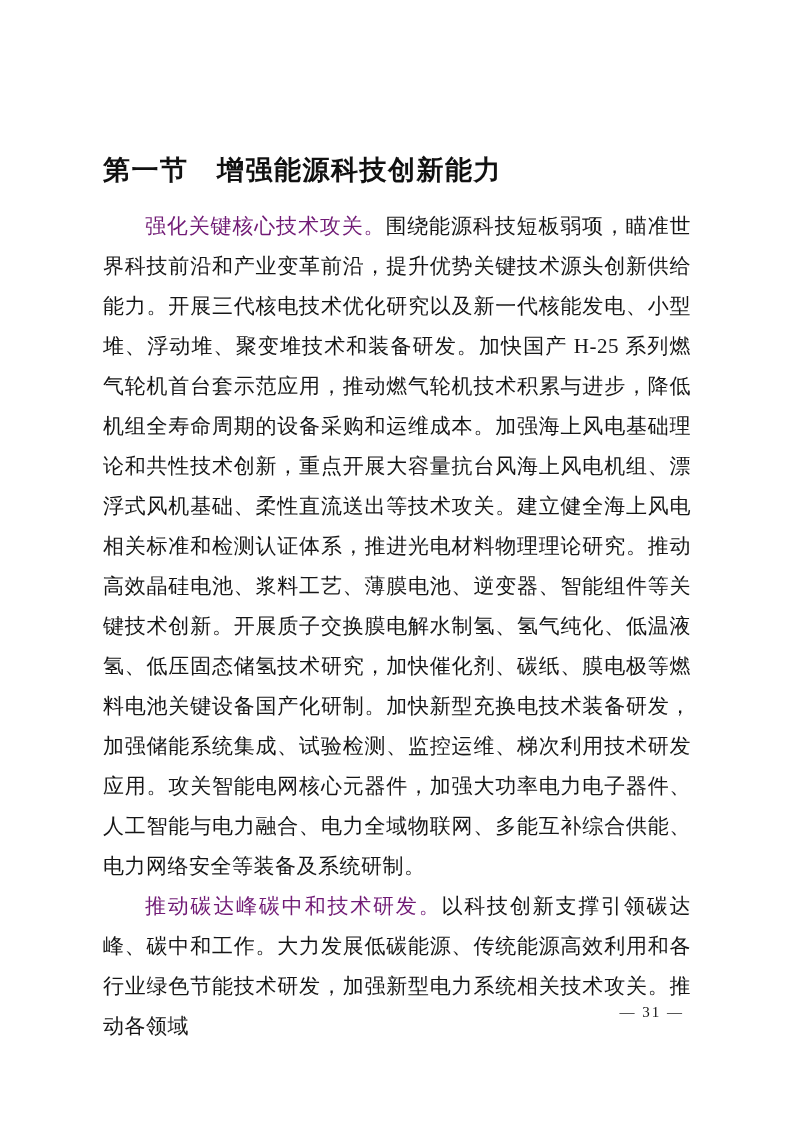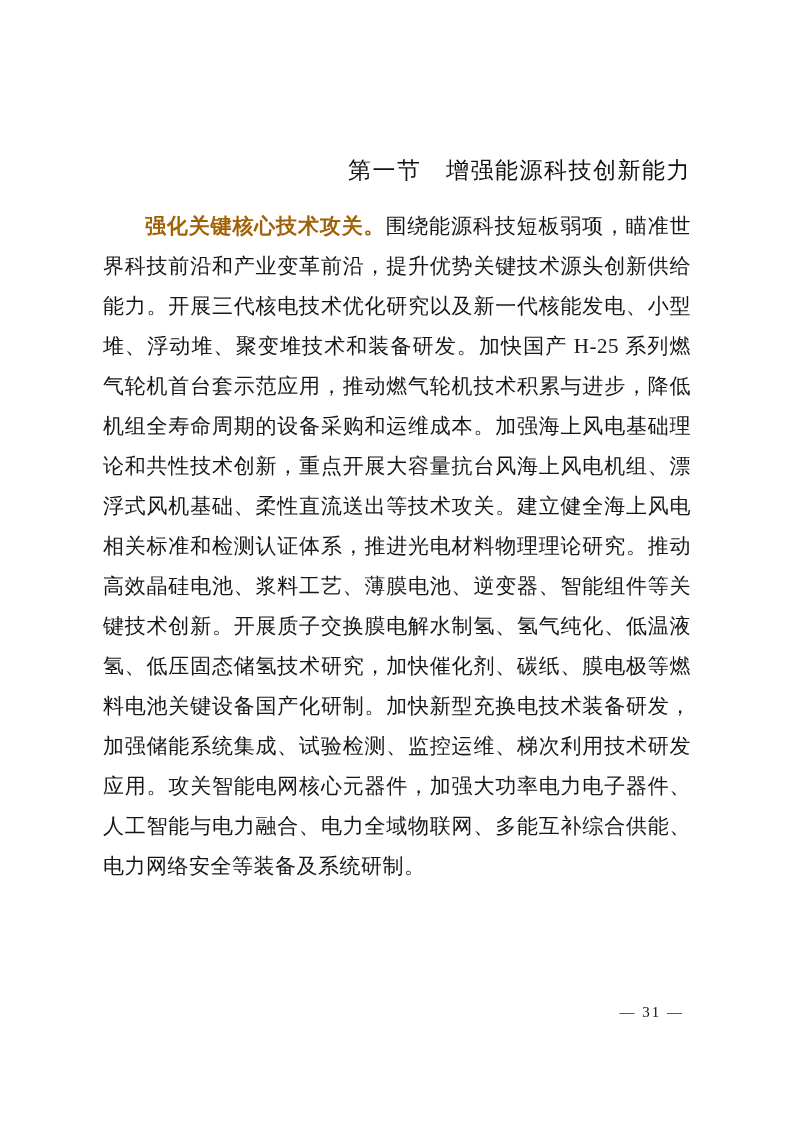--- a/index.html
+++ b/index.html
@@ -17,42 +17,42 @@
     color: #141414;
   }
   .content {
     position: absolute;
     left: 103px;
     top: 155px;
     width: 588px;
   }
   .section-title {
     font-family: "Liberation Sans", sans-serif;
-    font-weight: 400;
-    font-size: 23px;
+    font-weight: 700;
+    font-size: 27px;
     line-height: 30px;
     letter-spacing: 1.5px;
-    text-align: right;
+    text-align: left;
     color: #111111;
     margin: 0 0 21px 0;
   }
   .para {
     font-family: "Liberation Serif", serif;
     font-size: 21px;
     line-height: 40px;
     text-align: justify;
     text-justify: inter-character;
     text-indent: 2em;
     letter-spacing: 0.5px;
     margin: 0;
     color: #161616;
   }
   .para .lead {
-    font-weight: 700;
-    color: #a16207;
+    font-weight: 400;
+    color: #701a75;
   }
   .page-number {
     position: absolute;
     top: 1000px;
     right: 110px;
     font-family: "Liberation Serif", serif;
     font-size: 15px;
     line-height: 24px;
     letter-spacing: 2px;
     color: #141414;
@@ -63,16 +63,19 @@
 <body>
 
 <div class="page">
   <div class="content">
     <h1 class="section-title">第一节　增强能源科技创新能力</h1>
 
     <p class="para">
       <span class="lead">强化关键核心技术攻关。</span><span>围绕能源科技短板弱项，瞄准世界科技前沿和产业变革前沿，提升优势关键技术源头创新供给能力。开展三代核电技术优化研究以及新一代核能发电、小型堆、浮动堆、聚变堆技术和装备研发。加快国产 H-25 系列燃气轮机首台套示范应用，推动燃气轮机技术积累与进步，降低机组全寿命周期的设备采购和运维成本。加强海上风电基础理论和共性技术创新，重点开展大容量抗台风海上风电机组、漂浮式风机基础、柔性直流送出等技术攻关。建立健全海上风电相关标准和检测认证体系，推进光电材料物理理论研究。推动高效晶硅电池、浆料工艺、薄膜电池、逆变器、智能组件等关键技术创新。开展质子交换膜电解水制氢、氢气纯化、低温液氢、低压固态储氢技术研究，加快催化剂、碳纸、膜电极等燃料电池关键设备国产化研制。加快新型充换电技术装备研发，加强储能系统集成、试验检测、监控运维、梯次利用技术研发应用。攻关智能电网核心元器件，加强大功率电力电子器件、人工智能与电力融合、电力全域物联网、多能互补综合供能、电力网络安全等装备及系统研制。</span>
     </p>
 
+    <p class="para">
+      <span class="lead">推动碳达峰碳中和技术研发。</span><span>以科技创新支撑引领碳达峰、碳中和工作。大力发展低碳能源、传统能源高效利用和各行业绿色节能技术研发，加强新型电力系统相关技术攻关。推动各领域</span>
+    </p>
   </div>
 
   <div class="page-number">— 31 —</div>
 </div>
 
 </body></html>

